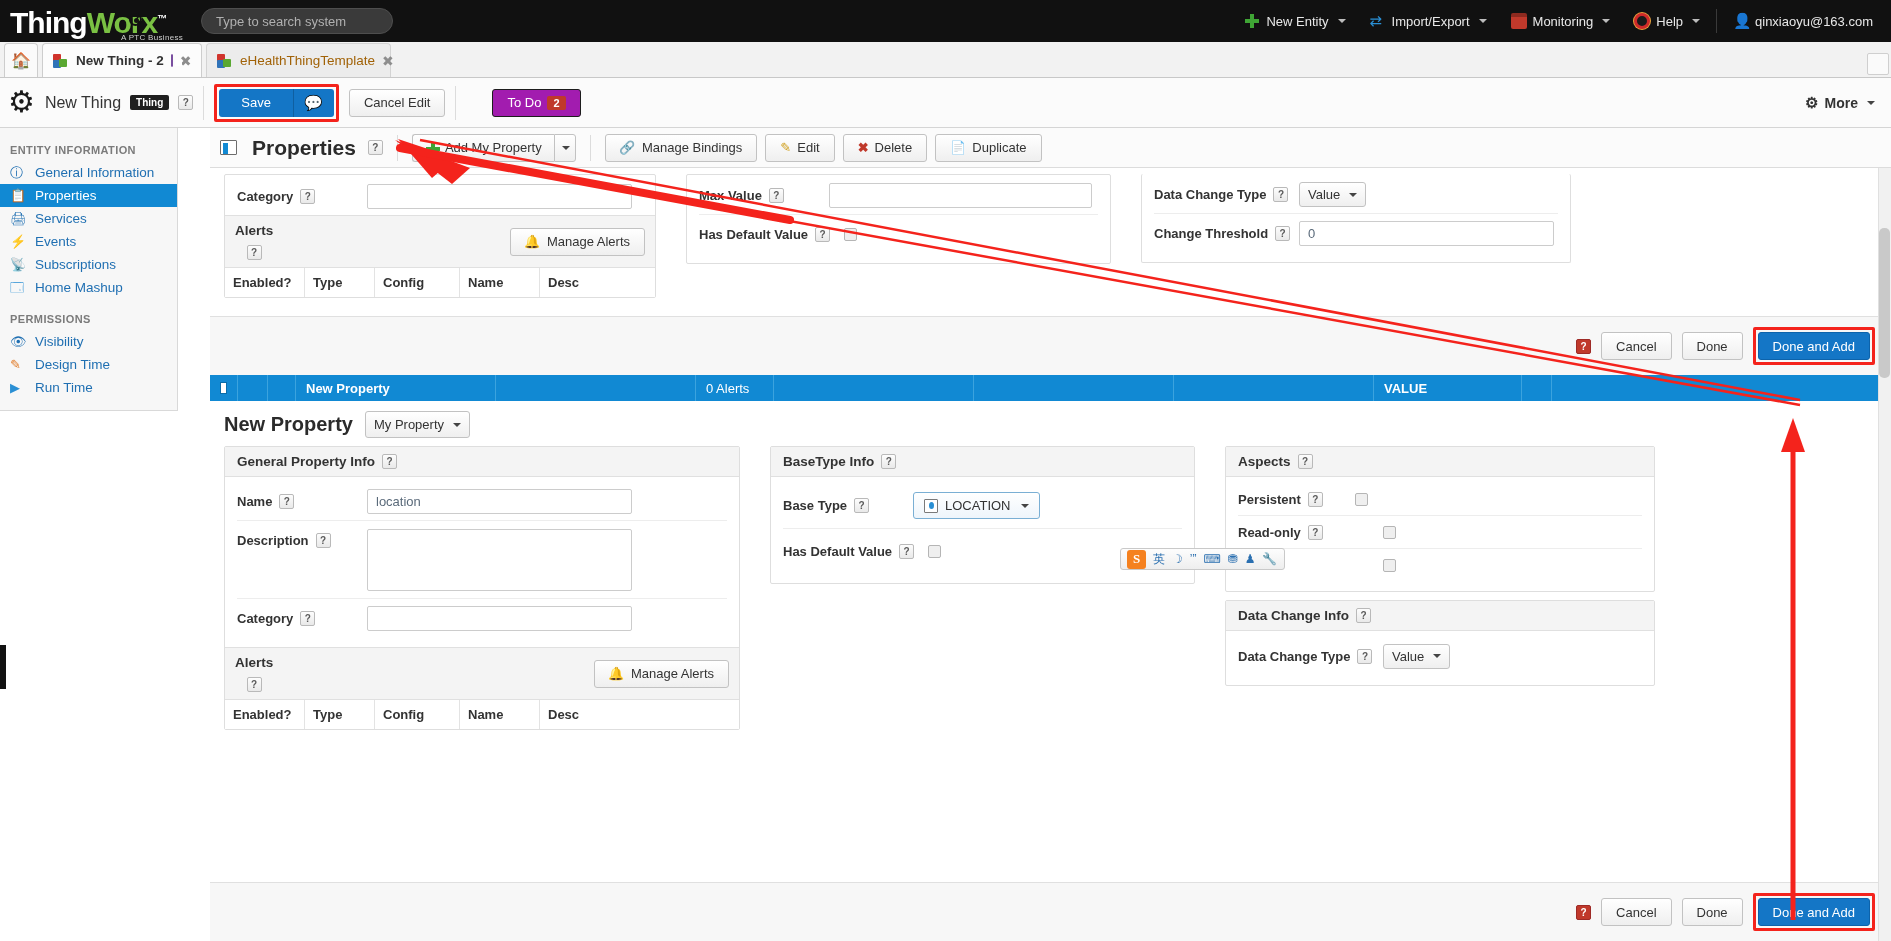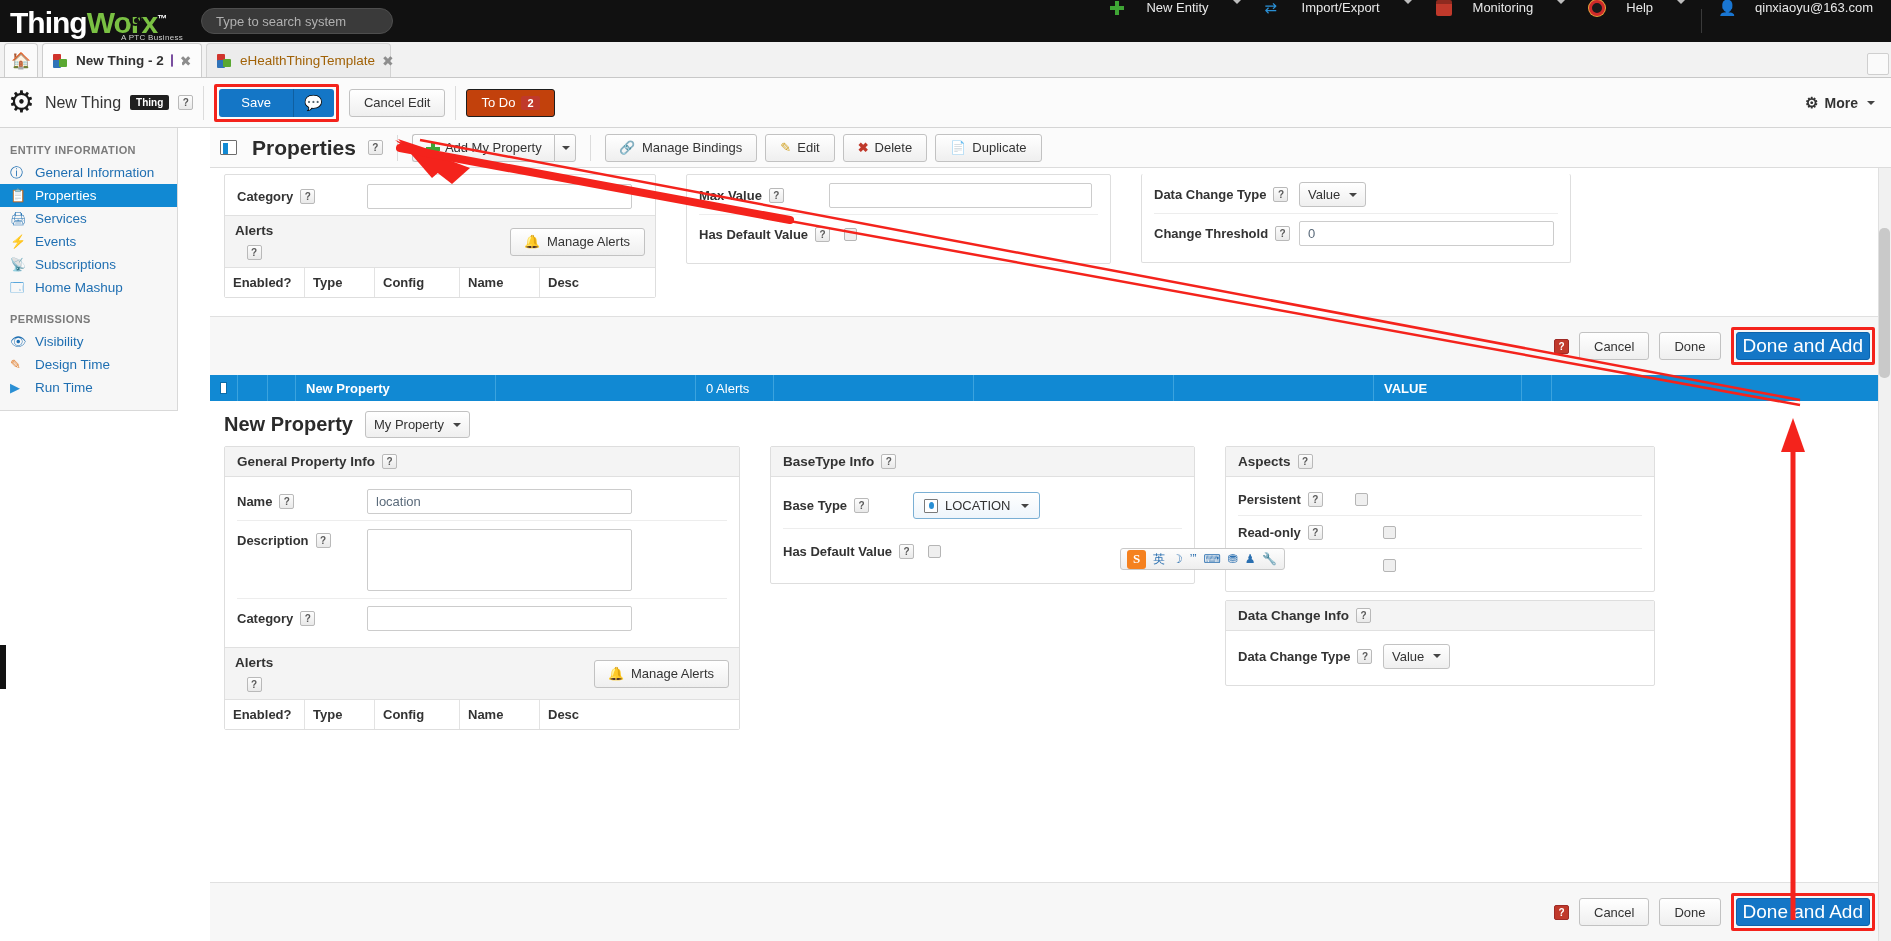--- a/index.html
+++ b/index.html
@@ -43,21 +43,21 @@
   .searchbox {
     margin-left: 16px;
     width: 192px; height: 26px; border-radius: 13px;
     background: #3a3a3a; border:1px solid #4e4e4e;
     color: #b8b8b8; font-size: 13px;
     padding: 0 14px; outline:none;
   }
   .searchbox::placeholder { color:#b0b0b0; }
   .topnav { margin-left:auto; display:flex; align-items:center; gap:0; padding-right:6px;}
   .topnav-item {
-    display:flex; gap:21px;
+    display:flex; align-items:center; gap:6px;
     color:#e8e8e8; font-size:13px; padding: 0 12px; height:42px;
     cursor:pointer; white-space:nowrap;
   }
   .topnav-sep { width:1px; height:24px; background:#3a3a3a; margin:0 4px;}
   .caret-down {
     width:0;height:0;border-left:4px solid transparent;border-right:4px solid transparent;
     border-top:4px solid #bdbdbd; display:inline-block; margin-left:3px;
   }
   .ico { display:inline-block; width:16px; height:16px; position:relative; flex:none;}
   .ico-plus:before,.ico-plus:after{content:"";position:absolute;background:#3fa535;}
@@ -131,21 +131,21 @@
   }
   .qmark.red { border-color:#9e2a26; background:#c0392b; color:#fff;}
   .hdr-sep { width:1px; height:34px; background:#dcdcdc; margin:0 10px; }
   .btn {
     height:28px; padding:0 14px; border-radius:3px;
     border:1px solid #c2c2c2; background:linear-gradient(#ffffff,#efefef);
     font-size:13px; color:#333; cursor:pointer;
     display:inline-flex;align-items:center;justify-content:center;gap:6px;
     white-space:nowrap;
   }
-  .btn-dark { background:#c2410c; border:1px solid #1d1d1d; color:#fff; }
+  .btn-dark { background:#a21caf; border:1px solid #1d1d1d; color:#fff;margin-left:26px; }
   .count-badge {
     background:#c0392b; color:#fff; font-size:11px; font-weight:bold;
     padding:1px 6px; border-radius:2px;
   }
   .redbox { border:3px solid #f4231c; padding:2px; border-radius:2px; display:inline-flex;}
   .save-wrap { display:flex; }
   .save-left {
     height:28px; padding:0 22px; background:#1476c6; color:#fff; font-size:13px;
     display:flex;align-items:center; border-radius:3px 0 0 3px; border-right:1px solid #0f5fa0;
     cursor:pointer;
@@ -277,22 +277,22 @@
   .section-title-row {
     display:flex; align-items:center; gap:12px; padding:10px 14px 8px 14px;
   }
   .section-title { font-size:20px; font-weight:bold; color:#2b2b2b;}
 
   .footer-bar {
     display:flex; align-items:center; justify-content:flex-end;
     gap:10px; padding:10px 16px; background:#f7f7f7; border-top:1px solid #e0e0e0;
   }
   .btn-blue-done {
-    height:28px;padding:0 6px;background:#1476c6;border:1px solid #0d63ab;color:#fff;
-    border-radius:3px;font-size:19px;cursor:pointer;display:inline-flex;align-items:center;
+    height:28px;padding:0 14px;background:#1476c6;border:1px solid #0d63ab;color:#fff;
+    border-radius:3px;font-size:13px;cursor:pointer;display:inline-flex;align-items:center;
   }
 
   
   .ime-bar {
     position:absolute; display:flex; align-items:center; gap:7px;
     background:linear-gradient(#fdfdfd,#eeeeee); border:1px solid #c9c9c9;
     border-radius:3px; padding:2px 6px; height:22px;
   }
   .ime-logo {
     width:19px;height:19px;background:#f5811f;border-radius:3px;color:#fff;

